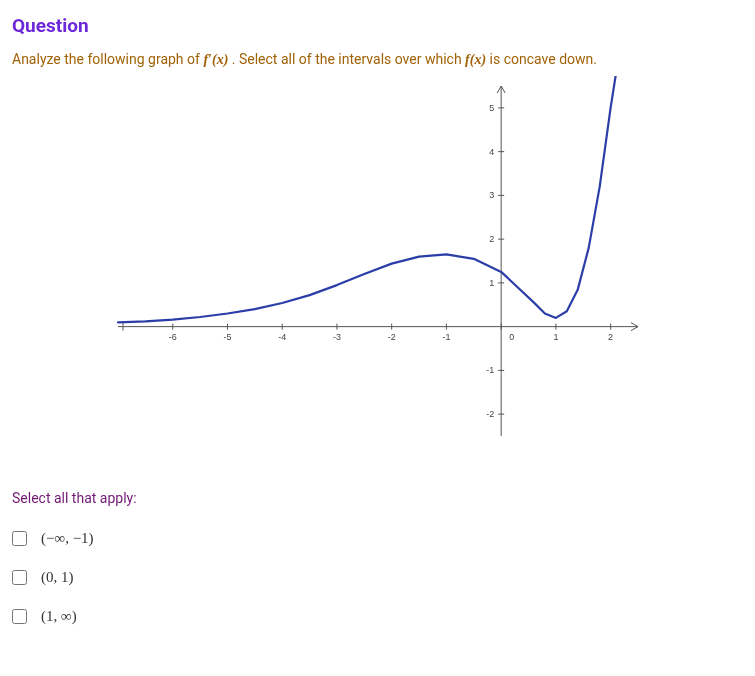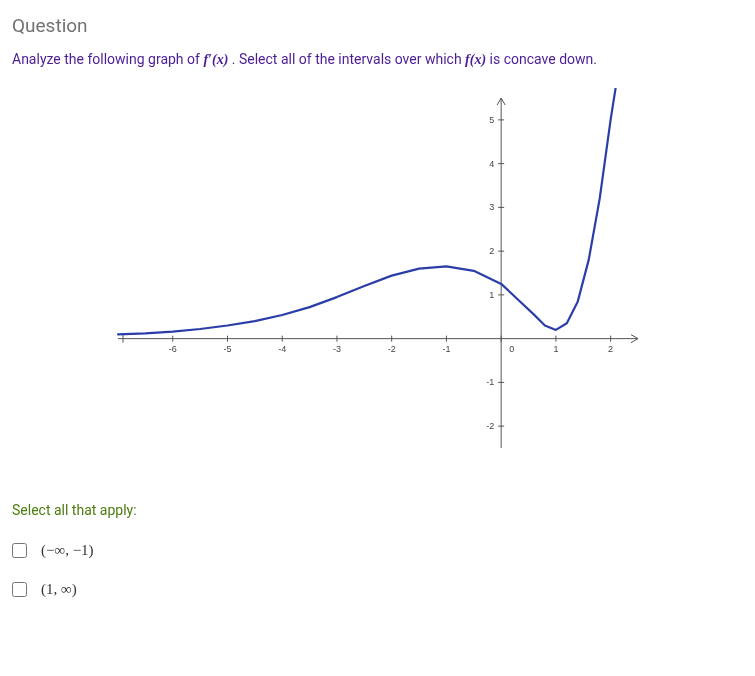--- a/index.html
+++ b/index.html
@@ -5,41 +5,41 @@
   * { box-sizing: border-box; margin: 0; padding: 0; }
   body {
     font-family: -apple-system, BlinkMacSystemFont, "Segoe UI", Roboto, Arial, sans-serif;
     color: #333;
     padding: 14px 12px;
     width: 755px;
     background: #fff;
   }
   .heading {
     font-size: 19px;
-    font-weight: 400;
-    color: #737373;
+    font-weight: 700;
+    color: #6d28d9;
     margin-bottom: 14px;
   }
   .prompt {
     font-size: 14px;
-    color: #4c1d95;
-    margin-bottom: 20px;
+    color: #a16207;
+    margin-bottom: 8px;
   }
   .math-i { font-family: "Times New Roman", serif; font-style: italic; font-weight: 700; }
   .math-rm { font-family: "Times New Roman", serif; }
   .chart-wrap {
     width: 100%;
     display: flex;
     justify-content: center;
     margin-bottom: 34px;
   }
   svg.chart { display: block; }
   .select-label {
     font-size: 14px;
-    color: #4d7c0f;
+    color: #701a75;
     margin-bottom: 24px;
   }
   .options { display: flex; flex-direction: column; gap: 22px; }
   .option {
     display: flex;
     align-items: center;
     gap: 14px;
     font-size: 15px;
   }
   .option input[type="checkbox"] {
@@ -109,15 +109,19 @@
 
 <p class="select-label">Select all that apply:</p>
 
 <div class="options">
   <label class="option">
     <input type="checkbox" style="">
     <span class="option-label math-rm">(−∞, −1)</span>
   </label>
   <label class="option">
     <input type="checkbox" style="">
+    <span class="option-label math-rm">(0, 1)</span>
+  </label>
+  <label class="option">
+    <input type="checkbox" style="">
     <span class="option-label math-rm">(1, ∞)</span>
   </label>
 </div>
 
 </body></html>

